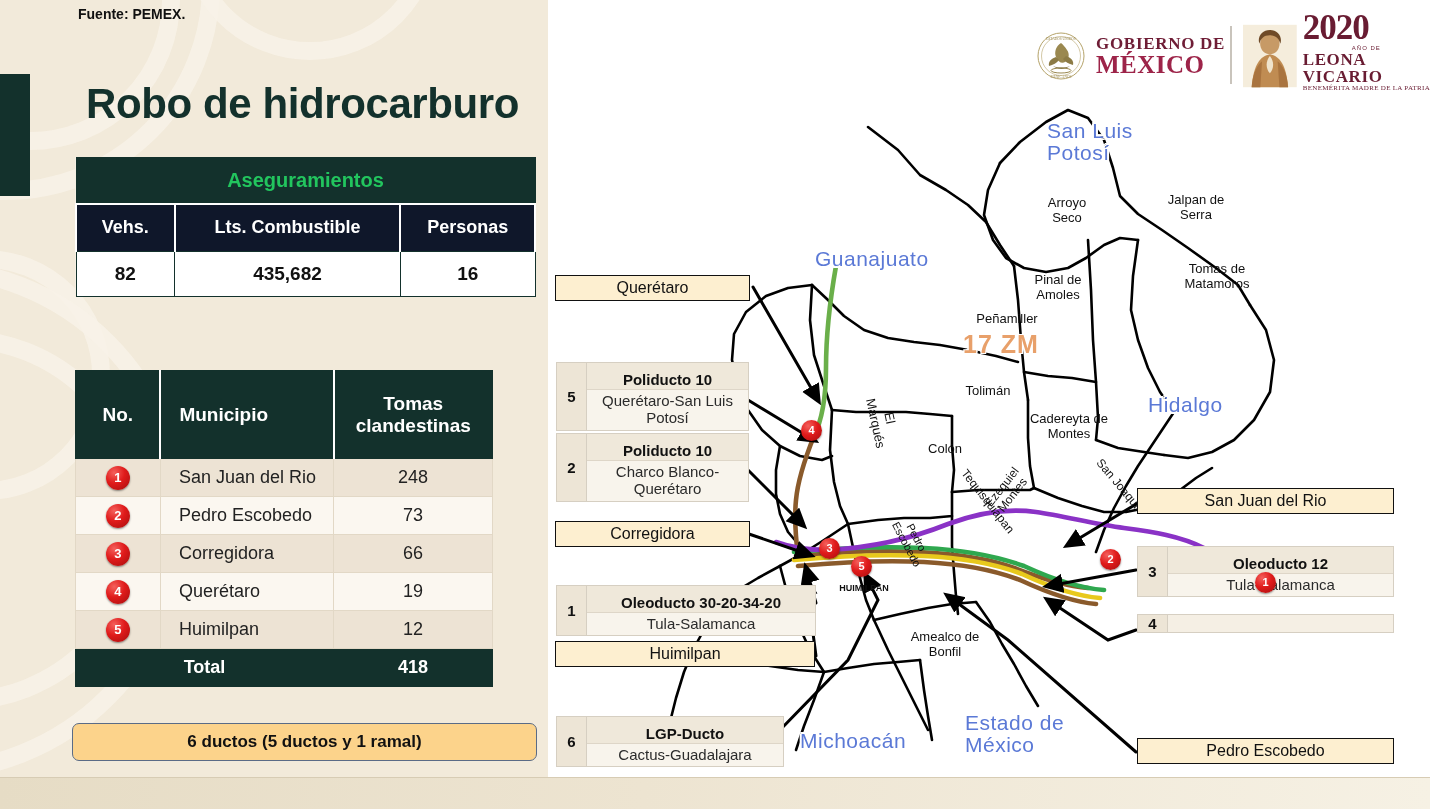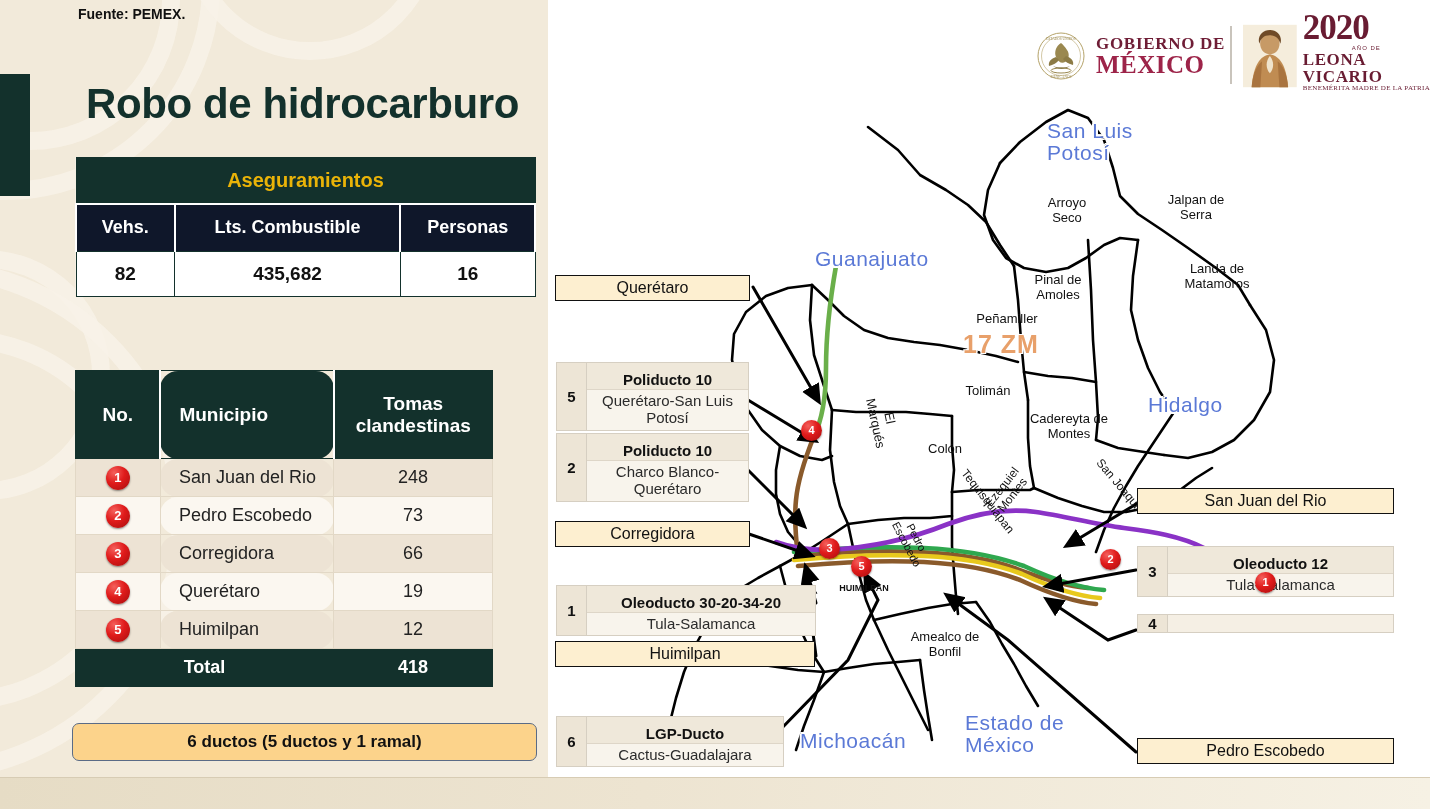--- a/index.html
+++ b/index.html
@@ -37,21 +37,21 @@
 
   
   #table-aseguramientos{
     position:absolute; left:75px; top:157px; width:461px;
     border-collapse:collapse; background:#F5EFE3;
   }
   #table-aseguramientos td,#table-aseguramientos th{
     border:1px solid #13312C; text-align:center;
   }
   .t1-title{
-    background:#13312C; color:#eab308; font-size:20px; font-weight:bold;
+    background:#13312C; color:#22c55e; font-size:20px; font-weight:bold;
     height:46px; border-bottom:2px solid #ffffff !important;
   }
   .t1-head{
     background:#0f172a; color:#ffffff; font-size:18px; font-weight:bold;
     height:48px; border-left:2px solid #fff !important; border-right:2px solid #fff !important;
   }
   .t1-val{ background:#ffffff; color:#111; font-size:19px; font-weight:bold; height:45px;}
 
   
   #table-tomas{
@@ -64,21 +64,21 @@
     border-left:2px solid #fff; border-right:2px solid #fff;
   }
   #table-tomas th:first-child{border-left:1px solid #13312C;}
   #table-tomas th:last-child{border-right:1px solid #13312C;}
   #table-tomas td{
     border:1px solid #E2D8C6; font-size:18px; color:#222; height:38px; text-align:center;
   }
   #table-tomas tbody tr:nth-child(odd) td{ background:#EDE3D4; }
   #table-tomas tbody tr:nth-child(even) td{ background:#FBF7F0; }
   .col-no{ width:100px; }
-  .col-mun{ width:190px; text-align:left !important; padding-left:18px !important;border-radius:18px;}
+  .col-mun{ width:190px; text-align:left !important; padding-left:18px !important;}
   .col-tom{ width:171px; }
   .bullet{
     display:inline-block; width:24px;height:24px;border-radius:50%;
     background:radial-gradient(circle at 34% 28%, #f4605c 0%, #e01b1b 45%, #a50d0d 100%);
     color:#fff; font-size:13px; font-weight:bold; line-height:24px; text-align:center;
     box-shadow:0 1px 2px rgba(0,0,0,.45);
   }
   .total-row td{
     background:#13312C !important; color:#ffffff !important;
     font-size:19px; font-weight:bold; height:40px; border:1px solid #13312C !important;
@@ -371,21 +371,21 @@
 <div class="state-label" style="left:815px;top:248px;width:170px;">Guanajuato</div>
 <div class="state-label" style="left:1148px;top:394px;width:110px;">Hidalgo</div>
 <div class="state-label" style="left:800px;top:730px;width:150px;">Michoacán</div>
 <div class="state-label" style="left:965px;top:712px;width:145px;">Estado de México</div>
 
 <div class="zm-label" style="left:963px;top:330px;">17 ZM</div>
 
 <div class="muni-label" style="left:1032px;top:196px;width:70px;">Arroyo Seco</div>
 <div class="muni-label" style="left:1157px;top:193px;width:78px;">Jalpan de Serra</div>
 <div class="muni-label" style="left:1022px;top:273px;width:72px;">Pinal de Amoles</div>
-<div class="muni-label" style="left:1172px;top:262px;width:90px;">Landa de Matamoros</div>
+<div class="muni-label" style="left:1172px;top:262px;width:90px;">Tomas de Matamoros</div>
 <div class="muni-label" style="left:963px;top:312px;width:88px;">Peñamiller</div>
 <div class="muni-label" style="left:957px;top:384px;width:62px;">Tolimán</div>
 <div class="muni-label" style="left:1026px;top:412px;width:86px;">Cadereyta de Montes</div>
 <div class="muni-label" style="left:1083px;top:480px;width:74px;transform:rotate(50deg);font-size:12px;">San Joaquín</div>
 <div class="muni-label" style="left:859px;top:405px;width:46px;transform:rotate(78deg);">El Marqués</div>
 <div class="muni-label" style="left:918px;top:442px;width:54px;">Colón</div>
 <div class="muni-label" style="left:980px;top:478px;width:56px;transform:rotate(-52deg);font-size:12px;">Ezequiel Montes</div>
 <div class="muni-label" style="left:950px;top:492px;width:70px;transform:rotate(52deg);font-size:12px;">Tequisquiapan</div>
 <div class="muni-label" style="left:905px;top:630px;width:80px;">Amealco de Bonfil</div>
 <div class="muni-label" style="left:833px;top:583px;width:62px;font-size:9px;font-weight:bold;">HUIMILPAN</div>

